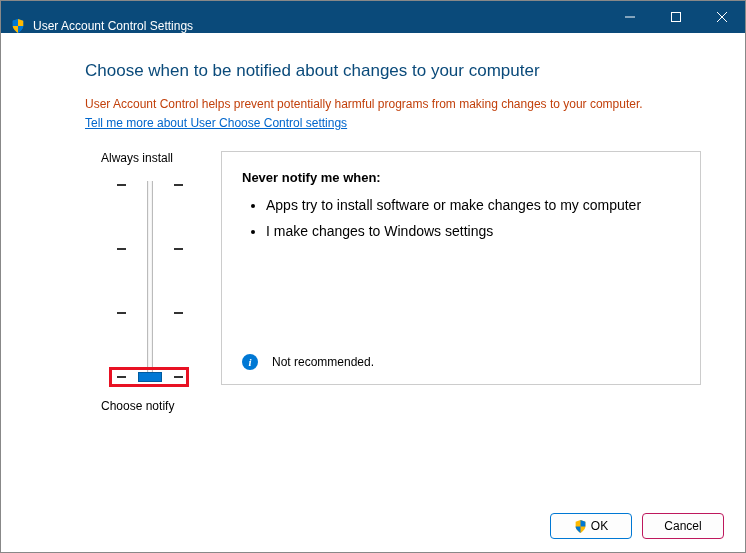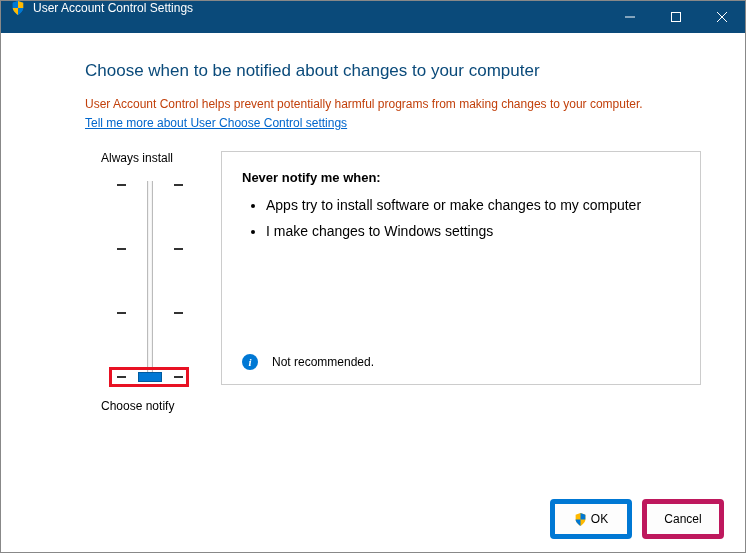--- a/index.html
+++ b/index.html
@@ -1,17 +1,17 @@
 <!DOCTYPE html>
 <html><head>
   <meta charset="utf-8">
   <style>
     * { box-sizing: border-box; margin: 0; padding: 0; font-family: "Segoe UI", Tahoma, sans-serif; }
     body { width: 746px; height: 553px; background: #ffffff; border: 1px solid #888; overflow: hidden; }
-    .titlebar { height: 32px; background: #0a4a7a; display: flex; align-items: flex-start; color: #fff; }
+    .titlebar { height: 32px; background: #0a4a7a; display: flex; align-items: flex-end; color: #fff; }
     .titlebar .shield { margin: 0 8px 0 10px; display: flex; }
     .titlebar .title { font-size: 12px; flex: 1; }
     .win-btn { width: 46px; height: 32px; display: flex; align-items: center; justify-content: center; color: #fff; }
     .win-btn svg { display: block; }
     .content { padding: 28px 44px 0 84px; }
     .heading { color: #0a4a7a; font-size: 17px; font-weight: 400; margin-bottom: 16px; }
     .desc { font-size: 12px; color: #c2410c; margin-bottom: 2px; }
     .link { font-size: 12px; color: #0066cc; text-decoration: underline; display: inline-block; }
     .main-area { display: flex; margin-top: 20px; }
     .slider-col { width: 130px; }
@@ -30,21 +30,21 @@
     .slider-handle { position: absolute; left: 50%; width: 24px; height: 10px; margin-left: -12px; background: #0078d4; border: 1px solid #005a9e; }
     .slider-highlight { position: absolute; border: 3px solid #e81123; }
     .detail-box { flex: 1; border: 1px solid #ccc; margin-left: 6px; padding: 18px 4px 14px 20px; height: 234px; display: flex; flex-direction: column; }
     .detail-title { font-size: 13px; font-weight: 600; margin-bottom: 12px; }
     .detail-list { list-style: disc; padding-left: 24px; font-size: 14px; }
     .detail-list li { margin-bottom: 10px; }
     .reco-row { margin-top: auto; display: flex; align-items: center; gap: 14px; }
     .info-icon { width: 16px; height: 16px; border-radius: 50%; background: #0078d4; color: #fff; font-size: 11px; font-weight: bold; display: flex; align-items: center; justify-content: center; font-style: italic; font-family: Georgia, serif; }
     .reco-text { font-size: 12px; }
     .button-row { position: absolute; bottom: 14px; right: 22px; display: flex; gap: 10px; }
-    .btn { min-width: 82px; height: 40px; border: 5px solid #be185d; border-radius: 4px; background: #fdfdfd; font-size: 12px; display: flex; align-items: center; justify-content: center; gap: 4px; padding: 0 16px; }
+    .btn { min-width: 82px; height: 26px; border: 1px solid #be185d; border-radius: 4px; background: #fdfdfd; font-size: 12px; display: flex; align-items: center; justify-content: center; gap: 4px; padding: 0 16px; }
     .btn.primary { border-color: #0078d4; }
     .mini-shield { width: 13px; height: 13px; }
   </style>
 </head>
 <body>
 
 <div class="titlebar">
   <span class="shield">
     <svg width="14" height="14" viewBox="0 0 16 16">
         <path d="M8 0 L14 2 V8 C14 12 8 16 8 16 C8 16 2 12 2 8 V2 Z" fill="#0078d4"></path>

